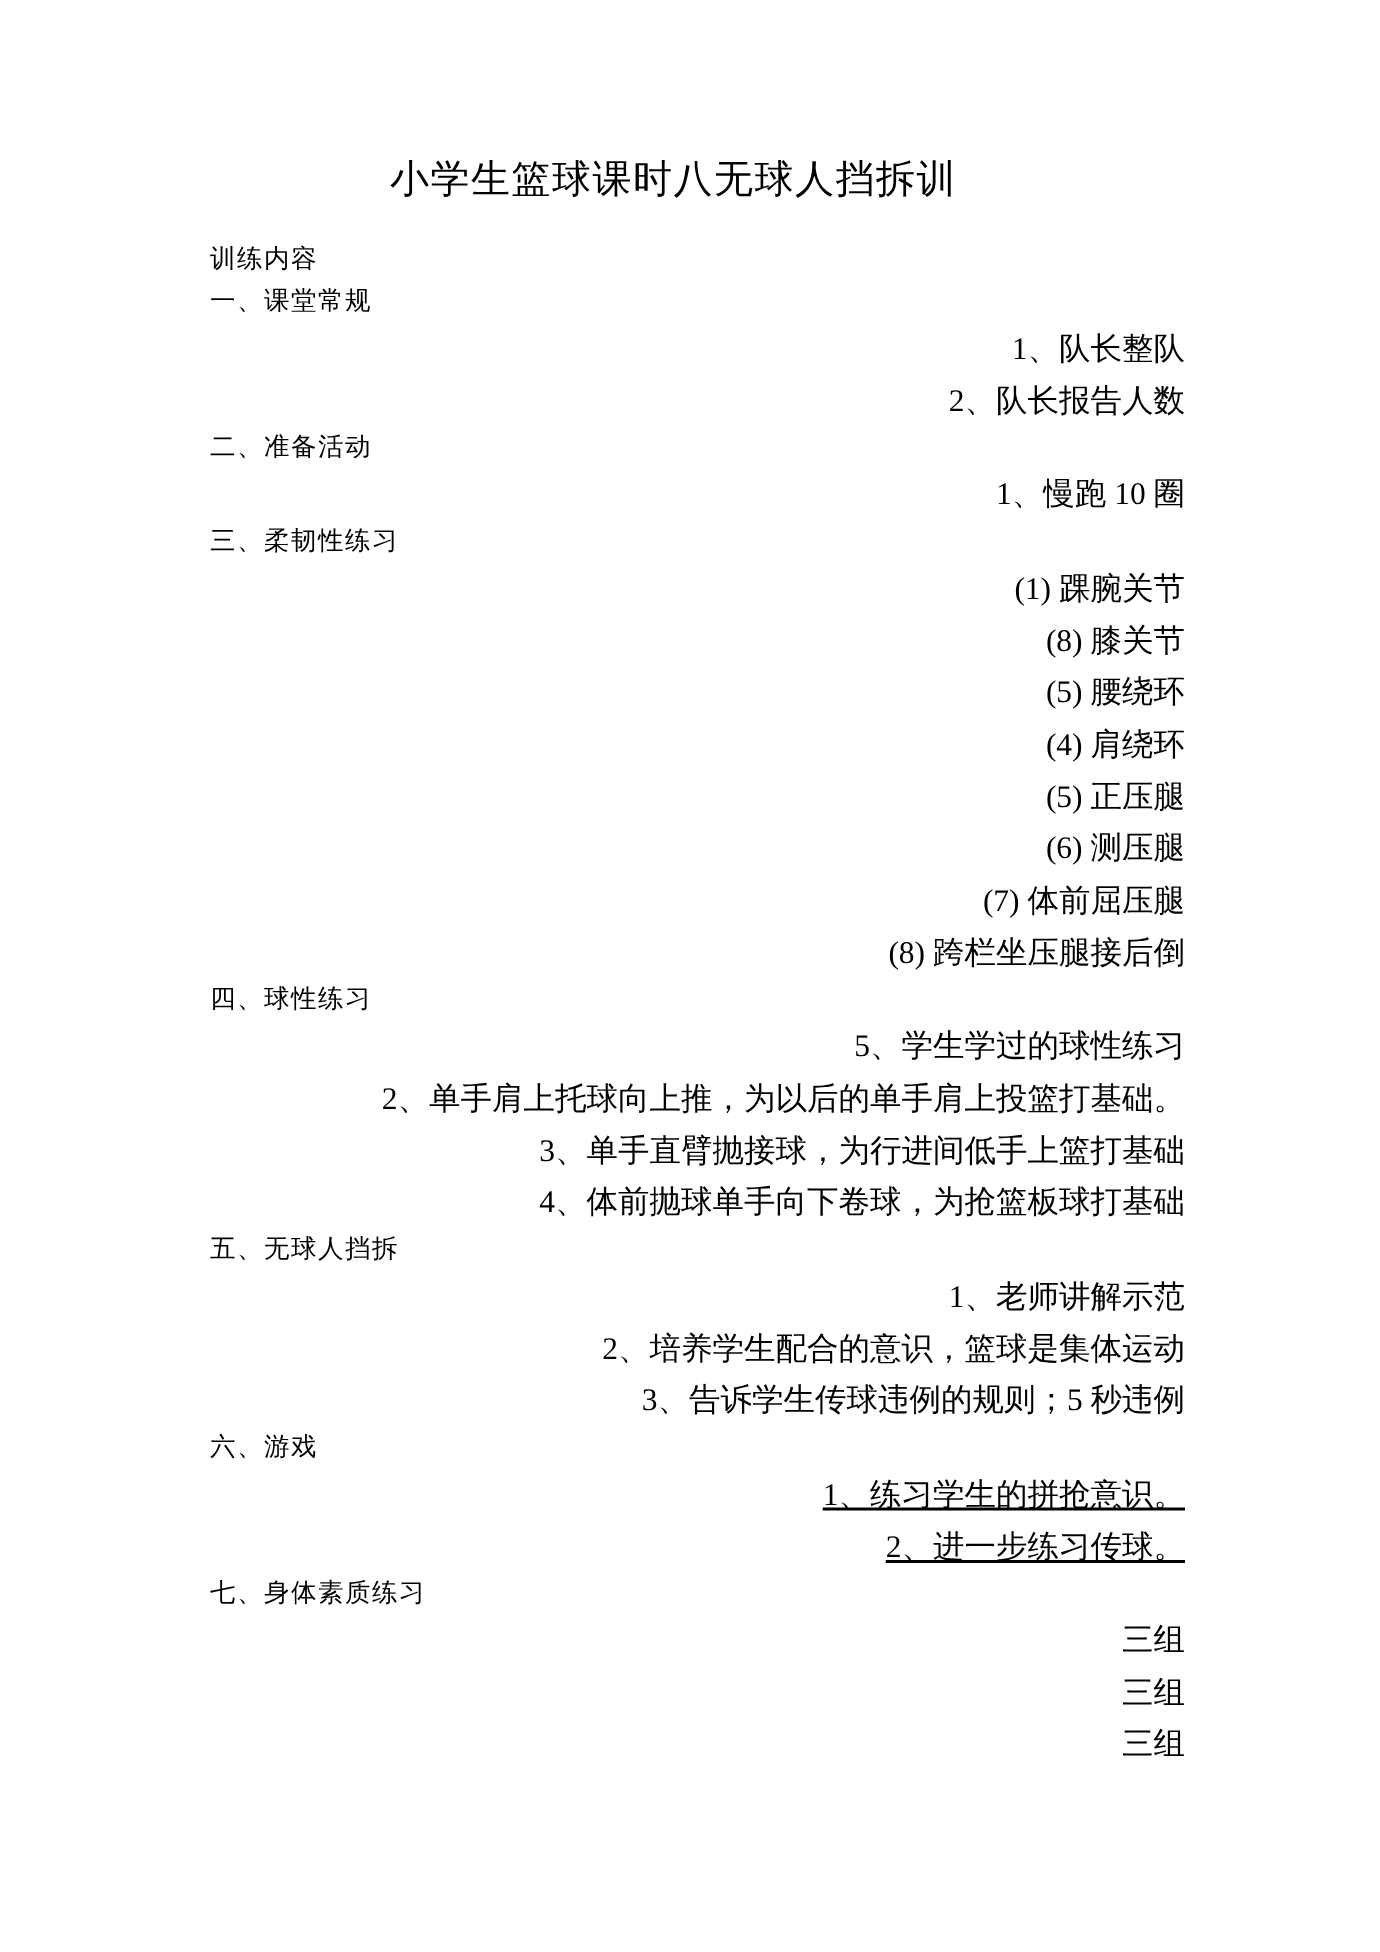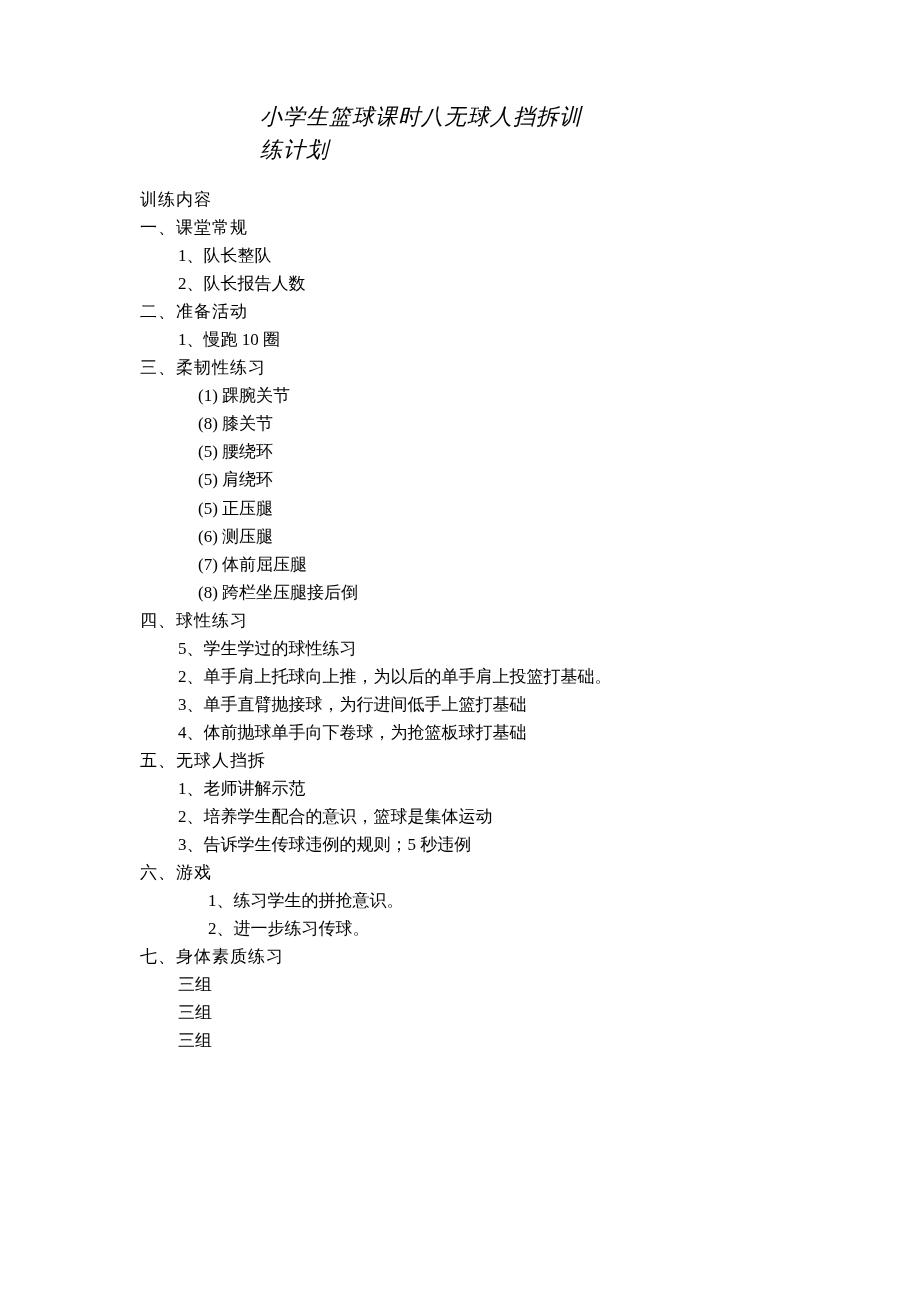--- a/index.html
+++ b/index.html
@@ -12,75 +12,75 @@
       font-family: "SimSun", "宋体", serif;
       width: 920px;
       padding: 100px 130px 100px 140px;
       color: #000;
     }
     .title-block {
       margin-left: 120px;
       margin-bottom: 20px;
     }
     .title-line {
-      font-size: 22px;
+      font-size: 26px;
       line-height: 1.5;
       letter-spacing: 1px;
-      font-style: italic;
     }
     .section-heading {
       font-size: 17px;
       line-height: 1.65;
       letter-spacing: 1px;
     }
     .item {
-      font-size: 17px;
+      font-size: 21px;
       line-height: 1.65;
+      text-align: right;
     }
     .indent-1 {
       padding-left: 38px;
     }
     .indent-2 {
       padding-left: 58px;
     }
     .indent-3 {
       padding-left: 68px;
+      text-decoration: underline;
     }
     .row {
       display: flex;
     }
     .col-left {
       width: 225px;
     }
     .col-right {
       flex: 1;
     }
   </style>
 </head>
 <body>
 
 <div class="title-block">
   <div class="title-line">小学生篮球课时八无球人挡拆训</div>
-  <div class="title-line">练计划</div>
 </div>
 
 <div class="section-heading">训练内容</div>
 
 <div class="section-heading">一、课堂常规</div>
 <div class="item indent-1">1、队长整队</div>
 <div class="item indent-1">2、队长报告人数</div>
 
 <div class="section-heading">二、准备活动</div>
 <div class="item indent-1">1、慢跑 10 圈</div>
 
 <div class="section-heading">三、柔韧性练习</div>
 <div class="item indent-2">(1) 踝腕关节</div>
 <div class="item indent-2">(8) 膝关节</div>
 <div class="item indent-2">(5) 腰绕环</div>
-<div class="item indent-2">(5) 肩绕环</div>
+<div class="item indent-2">(4) 肩绕环</div>
 <div class="item indent-2">(5) 正压腿</div>
 <div class="item indent-2">(6) 测压腿</div>
 <div class="item indent-2">(7) 体前屈压腿</div>
 <div class="item indent-2">(8) 跨栏坐压腿接后倒</div>
 
 <div class="section-heading">四、球性练习</div>
 <div class="item indent-1">5、学生学过的球性练习</div>
 <div class="item indent-1">2、单手肩上托球向上推，为以后的单手肩上投篮打基础。</div>
 <div class="item indent-1">3、单手直臂抛接球，为行进间低手上篮打基础</div>
 <div class="item indent-1">4、体前抛球单手向下卷球，为抢篮板球打基础</div>

